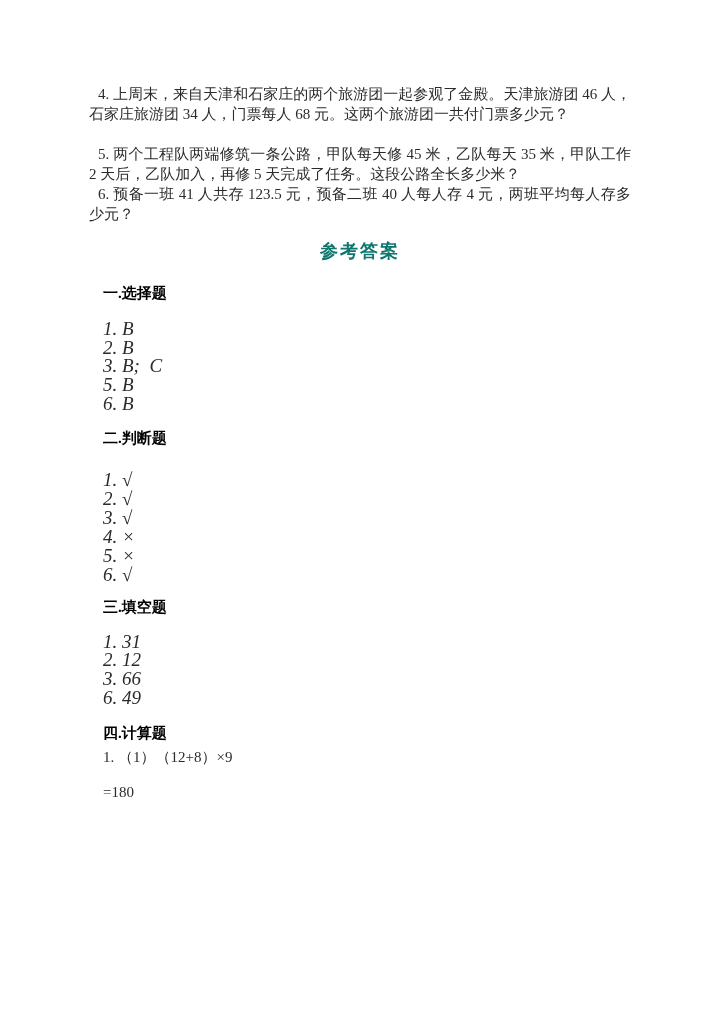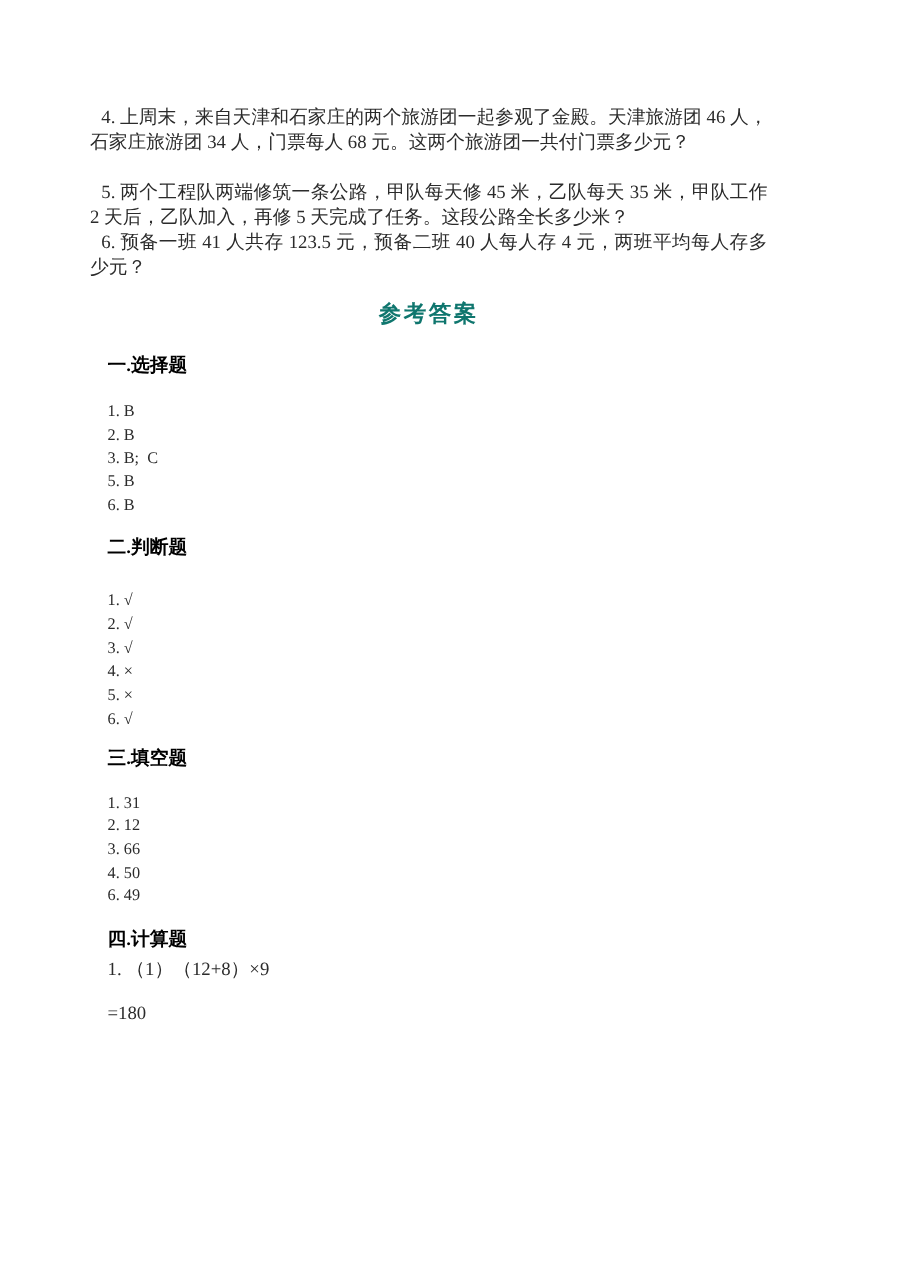--- a/index.html
+++ b/index.html
@@ -9,21 +9,21 @@
     height: 1018px;
     background: #ffffff;
     overflow: hidden;
     font-family: "Liberation Serif", "DejaVu Serif", serif;
     color: #2b2b2b;
     margin: 0 auto;
   }
   .content {
     position: absolute;
     top: 0;
-    left: 72px;
+    left: 89px;
     width: 542px;
   }
   
   .q {
     font-size: 15px;
     line-height: 20px;
     margin: 0;
     text-indent: 9px;
     text-align: justify;
   }
@@ -49,21 +49,22 @@
     color: #000000;
   }
   .sec-1 { margin-top: 17px; }
   .sec-2 { margin-top: 14px; }
   .sec-3 { margin-top: 13px; }
   .sec-4 { margin-top: 16px; }
 
   
   .list {
     margin: 0 0 0 14px;
-    font-size: 13px;
+    font-size: 19px;
+    font-style: italic;
   }
   .list-1 { margin-top: 17px; line-height: 18.7px; }
   .list-2 { margin-top: 22px; line-height: 19px; }
   .list-3 { margin-top: 16px; line-height: 18.7px; }
   .li { text-align: left; }
 
   
   .calc {
     font-size: 15px;
     line-height: 20px;
@@ -102,21 +103,20 @@
       <div class="li">4. ×</div>
       <div class="li">5. ×</div>
       <div class="li">6. √</div>
     </div>
 
     <h2 class="sec sec-3">三.填空题</h2>
     <div class="list list-3">
       <div class="li">1. 31</div>
       <div class="li">2. 12</div>
       <div class="li">3. 66</div>
-      <div class="li">4. 50</div>
       <div class="li">6. 49</div>
     </div>
 
     <h2 class="sec sec-4">四.计算题</h2>
     <p class="calc calc-1">1. （1）（12+8）×9</p>
     <p class="calc calc-3">=180</p>
 
   </div>
 </div>
 

